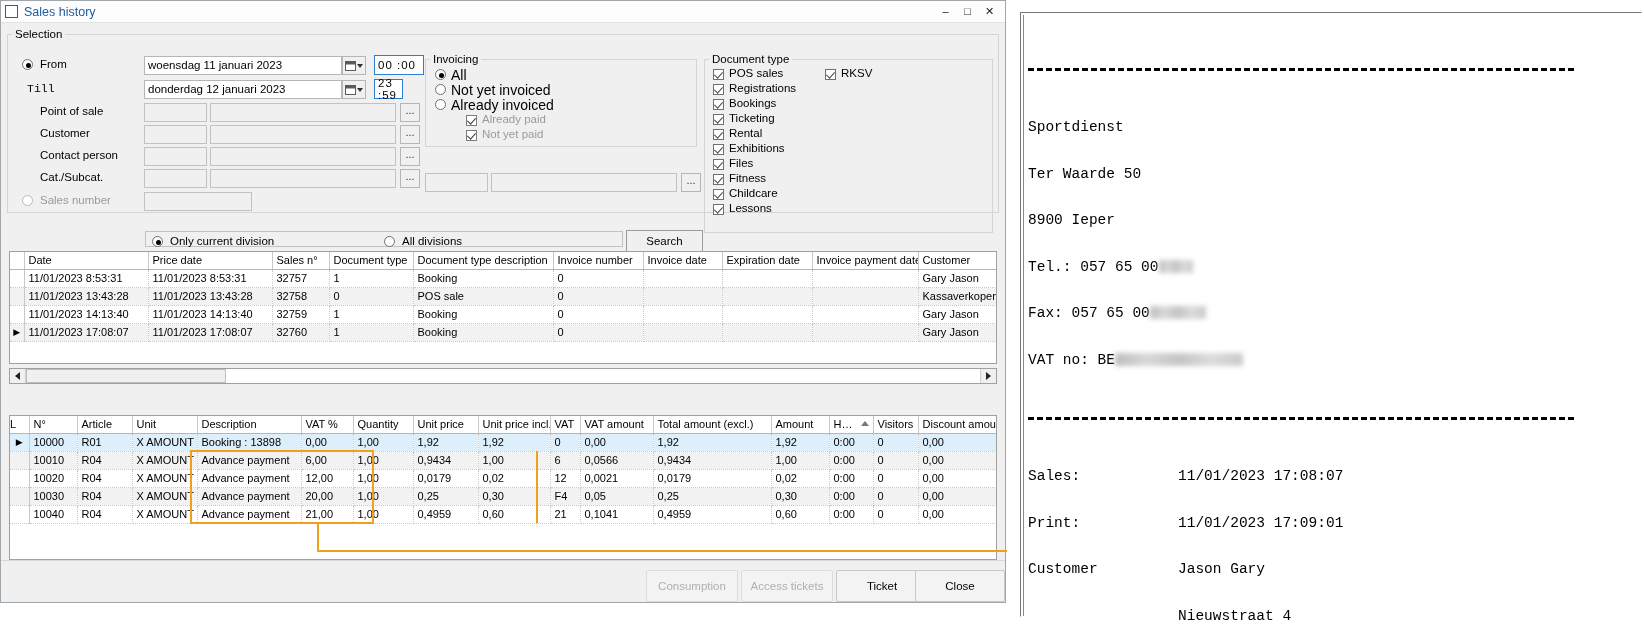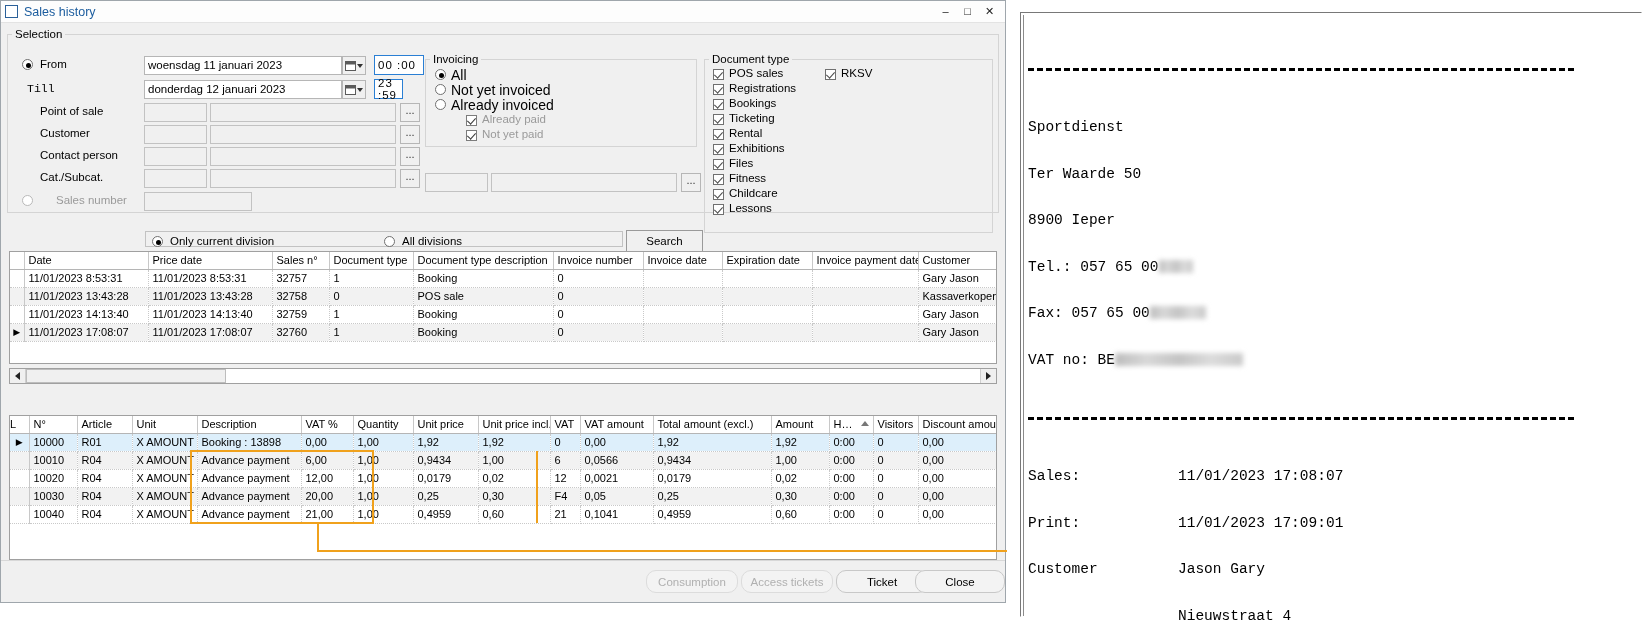--- a/index.html
+++ b/index.html
@@ -66,21 +66,21 @@
     margin-left: 4px;
   }
   .sel-group { position: relative; height: 185px; }
 
   .row-label {
     position: absolute;
     font-size: 11.5px;
     color: #000;
     white-space: nowrap;
   }
-  .row-label.dim { color: #9a9a9a; margin-left: 16px; }
+  .row-label.dim { color: #9a9a9a; }
 
   .radio {
     position: absolute;
     width: 11px; height: 11px;
     border-radius: 50%;
     border: 1px solid #707070;
     background: #fff;
   }
   .radio.on::after {
     content: "";
@@ -283,24 +283,24 @@
   
   .btnbar {
     position: absolute;
     left: 0; bottom: 0;
     width: 1004px; height: 42px;
     border-top: 1px solid #d8d8d8;
     background: #f0f0f0;
   }
   .dlgbtn {
     position: absolute;
-    height: 23px; width: 92px;
+    height: 32px; width: 92px;
     border: 1px solid #c8c8c8;
     background: #f3f3f3;
-    border-radius: 10px;
+    border-radius: 2px;
     font-size: 11.5px;
     display: flex; align-items: center; justify-content: center;
     color: #000;
   }
   .dlgbtn.disabled { color: #b0b0b0; border-color: #dcdcdc; }
 
   
   .receipt {
     position: absolute;
     left: 1020px; top: 12px;

